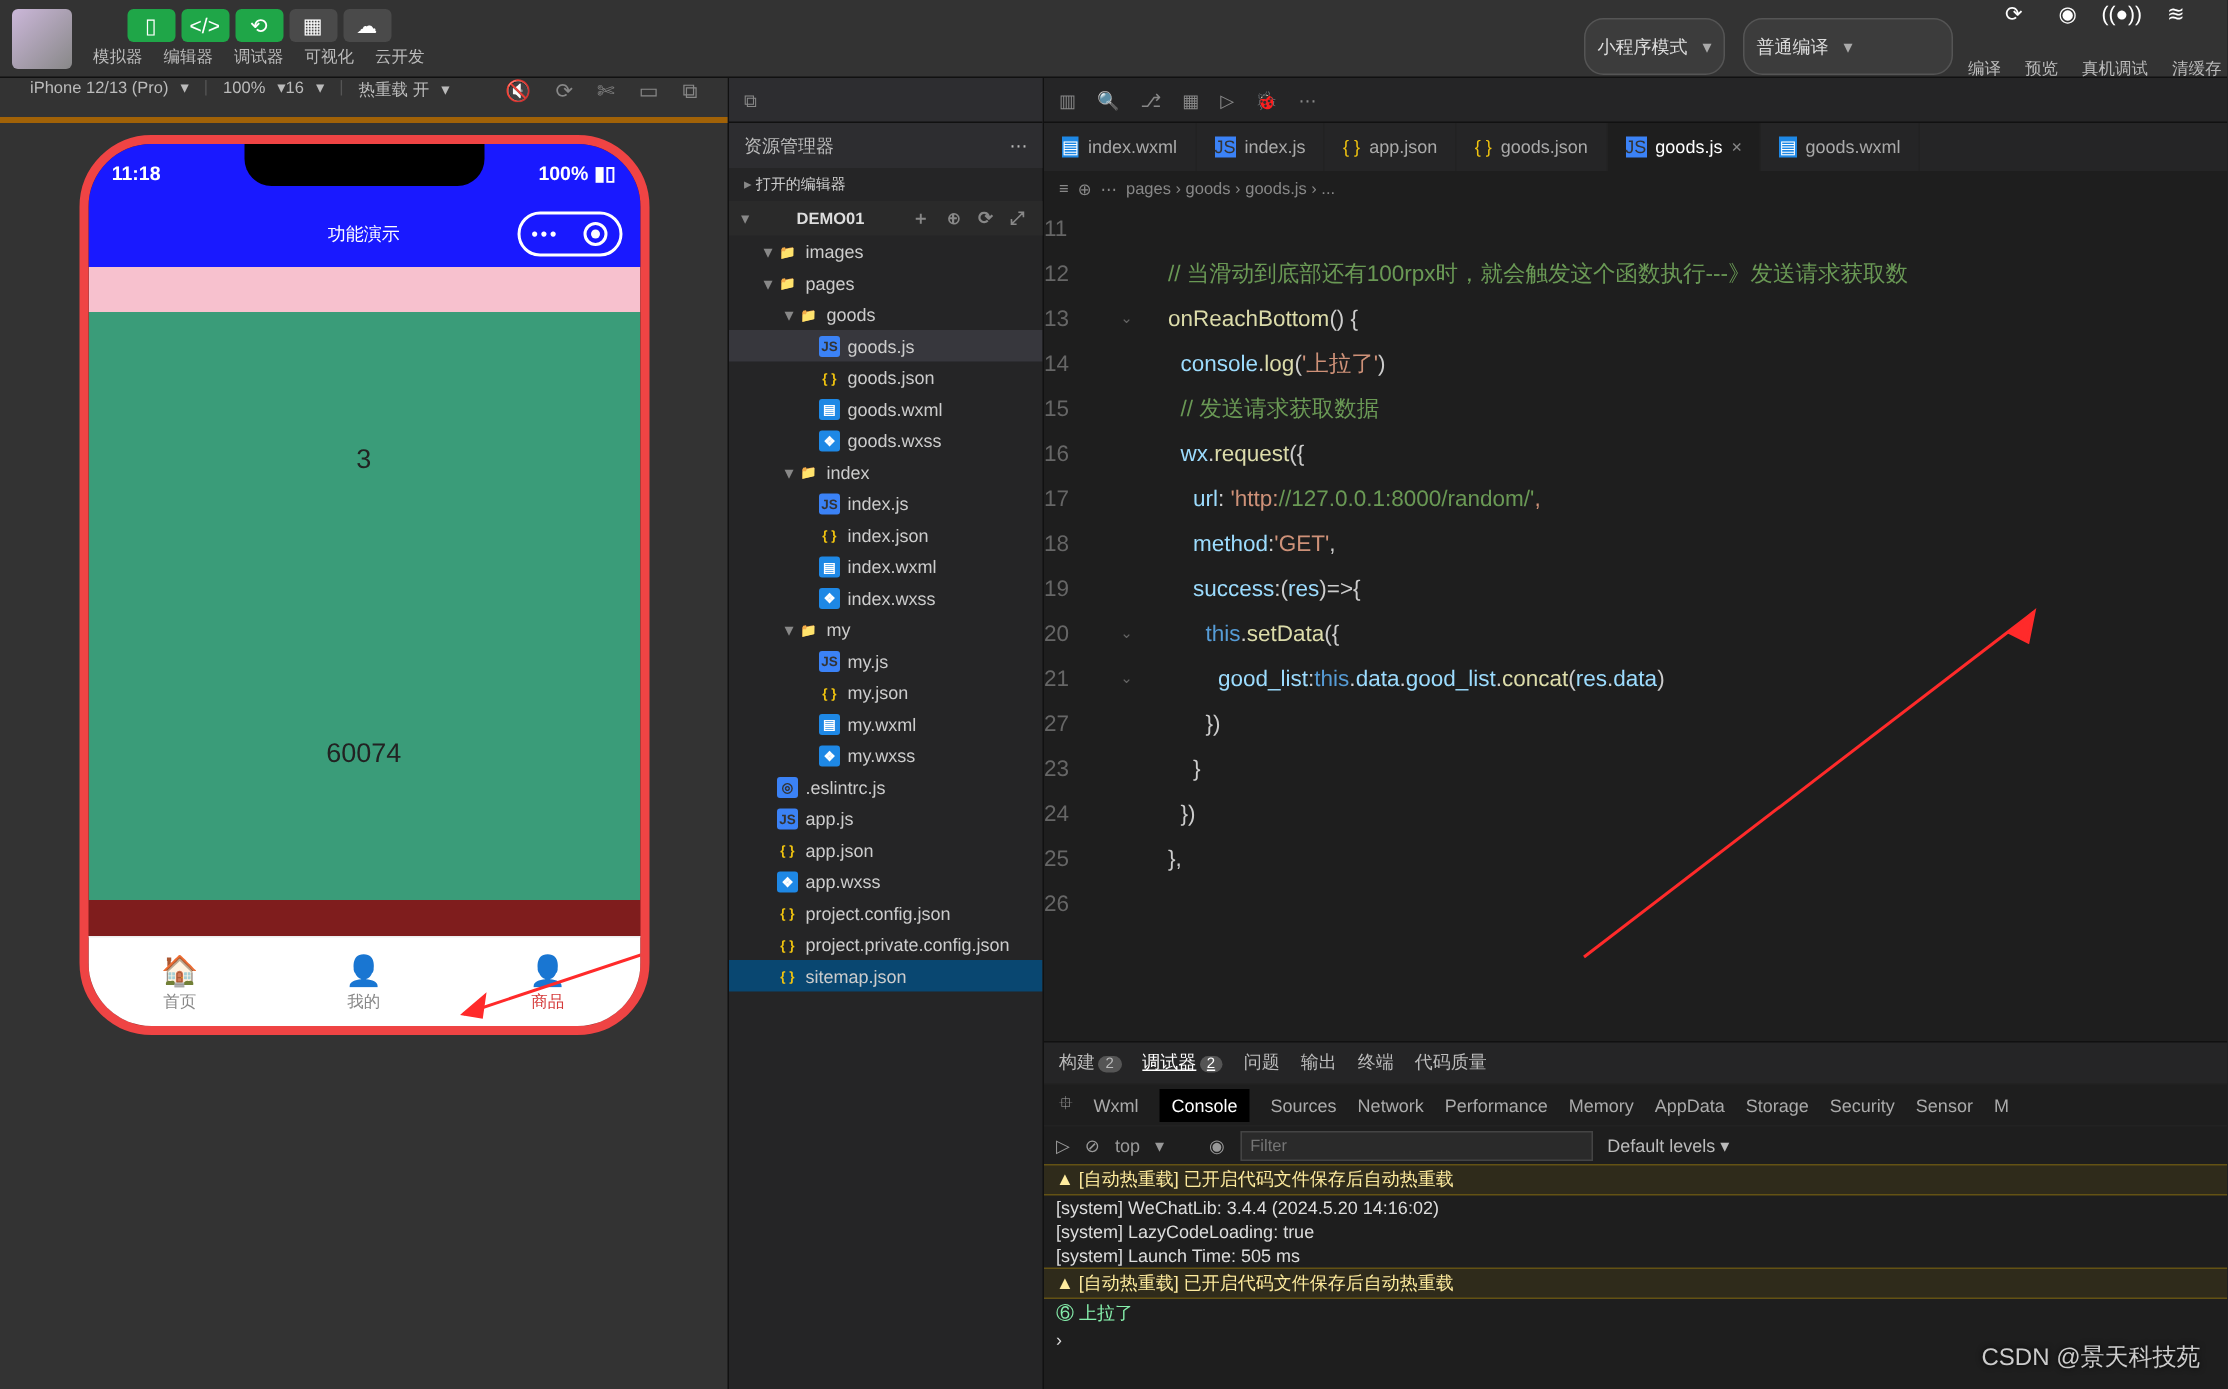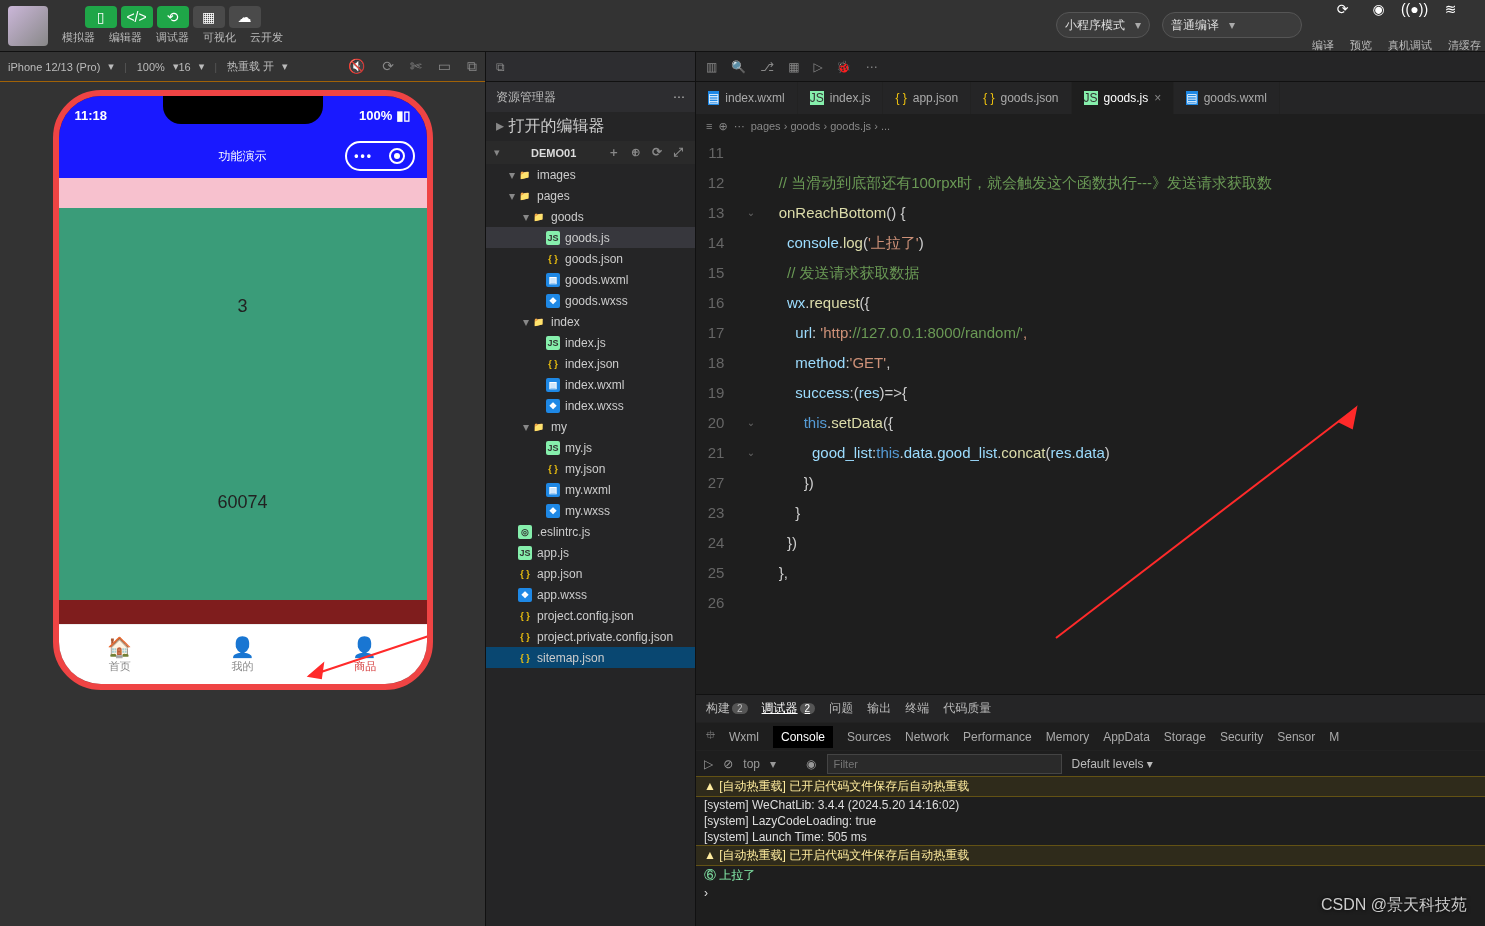--- a/index.html
+++ b/index.html
@@ -14,24 +14,24 @@
   
   .topbar{height:52px;background:var(--bg4);display:flex;align-items:stretch;border-bottom:1px solid #111;}
   .avatar{width:40px;height:40px;border-radius:4px;background:linear-gradient(135deg,#cbb7d9,#888);margin:6px 10px 6px 8px;}
   .topgroup{display:flex;flex-direction:column;align-items:center;justify-content:center;padding:2px 4px;}
   .topgroup .ico-row{display:flex;gap:4px;}
   .topgroup .ico{width:32px;height:22px;border-radius:4px;display:flex;align-items:center;justify-content:center;color:#fff;font-size:14px;}
   .ico.green{background:#1fa648;}
   .ico.grey{background:#4a4a4a;}
   .toplabel{font-size:11px;color:#bbb;margin-top:2px;}
   .tb-spacer{flex:1;}
-  .select-like{height:26px;background:#3c3c3c;border:1px solid #555;border-radius:13px;display:flex;align-items:center;padding:0 8px;margin:12px 6px 0;color:#ddd;position:relative;}
+  .select-like{height:38px;background:#3c3c3c;border:1px solid #555;border-radius:13px;display:flex;align-items:center;padding:0 8px;margin:12px 6px 0;color:#ddd;position:relative;}
   .select-like::after{content:"▾";margin-left:10px;color:#aaa;}
   
-  .devicebar{height:30px;background:var(--bg4);display:flex;align-items:center;padding:0 8px;border-bottom:1px solid #a16207;color:#bbb;font-size:11px;}
+  .devicebar{height:30px;background:var(--bg4);display:flex;align-items:flex-start;padding:0 20px;border-bottom:4px solid #a16207;color:#bbb;font-size:11px;}
   .devicebar .sel{display:flex;align-items:center;gap:4px;}
   .devicebar .sel::after{content:"▾";margin-left:4px;}
   .devicebar .sep{margin:0 10px;color:#555;}
   .dev-right{margin-left:auto;display:flex;gap:16px;font-size:14px;color:#888;}
   
   .main{display:flex;height:calc(100% - 0px);}
   .left-col{width:486px;background:var(--bg4);display:flex;flex-direction:column;border-right:1px solid #111;}
   .simulator-wrap{display:flex;justify-content:center;padding-top:8px;}
   .phone{width:380px;height:600px;background:#7f1d1d;border-radius:48px;border:6px solid #ef4444;overflow:hidden;position:relative;}
   .notch{position:absolute;top:0;left:50%;transform:translateX(-50%);width:160px;height:28px;background:#000;border-radius:0 0 18px 18px;z-index:3;}
@@ -46,47 +46,47 @@
   .block{height:196px;display:flex;align-items:center;justify-content:center;font-size:18px;color:#222;}
   .block.g{background:var(--teal);}
   .block.p{background:var(--pink);}
   .strip{height:30px;background:var(--pink);}
   .tabbar{position:absolute;bottom:0;left:0;right:0;height:60px;background:#fff;display:flex;border-top:1px solid #eee;}
   .tab{flex:1;display:flex;flex-direction:column;align-items:center;justify-content:center;color:#888;font-size:11px;}
   .tab.active{color:#d53a3a;}
   
   .mid-col{width:210px;background:var(--bg2);border-right:1px solid #111;display:flex;flex-direction:column;}
   .panel-head{height:30px;display:flex;align-items:center;justify-content:space-between;padding:0 10px;color:#bbb;background:#2d2d30;}
-  .panel-item{padding:4px 10px;color:#ccc;font-size:16px;}
+  .panel-item{padding:4px 10px;color:#ccc;font-size:10px;}
   .panel-item::before{content:"▸ ";color:#888;}
   .proj-head{display:flex;align-items:center;justify-content:space-between;padding:3px 8px;background:#2a2a2a;font-weight:bold;font-size:11px;color:#ddd;}
   .proj-head::before{content:"▾ ";color:#888;font-weight:normal;}
   .proj-head .acts{color:#888;font-size:12px;letter-spacing:4px;}
   .tree{flex:1;overflow:auto;font-size:12px;}
   .tree .node{display:flex;align-items:center;height:21px;padding-right:6px;color:#ccc;}
   .tree .node.sel{background:#37373d;}
   .tree .node.active-line{background:#094771;}
   .tree .ic{width:14px;height:14px;margin-right:5px;border-radius:2px;font-size:9px;display:flex;align-items:center;justify-content:center;font-weight:bold;}
   .ic.fold{color:#c09553;}
-  .ic.js{background:#86efac;color:#333;}
+  .ic.js{background:#3b82f6;color:#333;}
   .ic.json{color:#f1c40f;}
   .ic.wxml{background:#1e88e5;color:#fff;}
   .ic.wxss{background:#1e88e5;color:#fff;}
   .chev{width:12px;color:#888;text-align:center;}
   
   .right-col{flex:1;display:flex;flex-direction:column;background:var(--bg3);}
   .ed-iconbar{height:30px;display:flex;align-items:center;gap:14px;padding:0 10px;background:var(--bg2);color:#888;border-bottom:1px solid #111;}
   .tabs{height:32px;display:flex;background:var(--bg2);}
   .etab{display:flex;align-items:center;gap:6px;padding:0 12px;color:#aaa;border-right:1px solid #222;font-size:12px;}
   .etab.active{background:var(--tabActive);color:#fff;}
   .etab .close{color:#888;}
   .breadcrumb{height:24px;display:flex;align-items:center;gap:6px;padding:0 10px;color:#888;font-size:11px;background:var(--bg3);}
   .breadcrumb .bicon{color:#888;}
   .code{flex:1;display:flex;font-family:Consolas,monospace;font-size:15px;line-height:30px;background:var(--bg3);overflow:hidden;position:relative;}
-  .gutter{width:48px;text-align:center;color:#666;padding-right:8px;position:relative;}
+  .gutter{width:48px;text-align:left;color:#666;padding-right:8px;position:relative;}
   .gutter .ln{height:30px;}
   .fold-gut{width:14px;color:#666;}
   .fold-gut .fm{height:30px;text-align:center;font-size:10px;}
   .src{flex:1;white-space:pre;padding-left:4px;}
   .c-comment{color:var(--green);}
   .c-fn{color:var(--yellow);}
   .c-obj{color:#9cdcfe;}
   .c-str{color:var(--orange);}
   .c-this{color:var(--blue);}
   .arrow-red{position:absolute;stroke:#ff2a2a;stroke-width:2;fill:#ff2a2a;}

